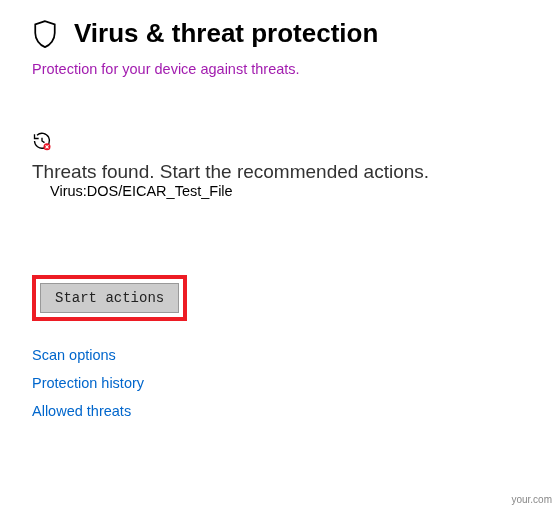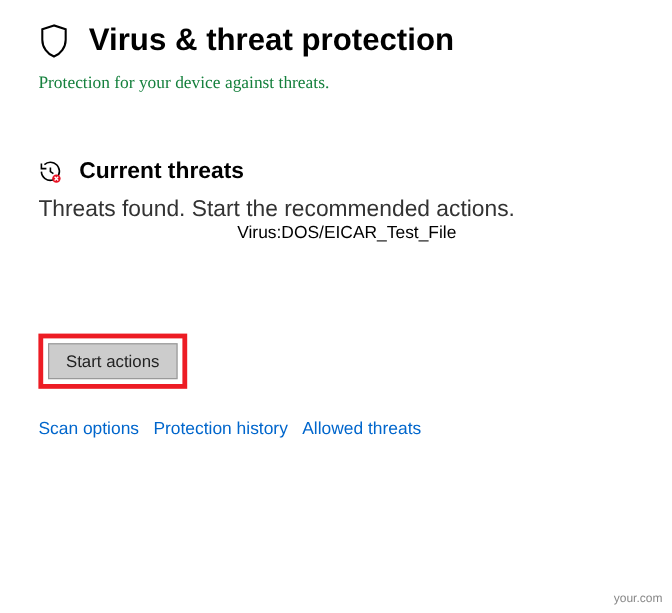--- a/index.html
+++ b/index.html
@@ -7,36 +7,36 @@
       font-family: "Segoe UI", -apple-system, sans-serif;
       background: #ffffff;
       width: 560px;
       height: 511px;
       position: relative;
       color: #000;
     }
     .container { padding: 18px 32px; }
     .page-header { display: flex; align-items: flex-end; gap: 16px; margin-bottom: 12px; }
     .page-title { font-size: 26px; font-weight: 600; letter-spacing: 0; }
-    .page-subtitle { font-size: 14.5px; color: #15803d; margin-bottom: 54px; font-family: Liberation Serif, serif; }
+    .page-subtitle { font-size: 14.5px; color: #a21caf; margin-bottom: 54px; }
     .section-header { display: flex; align-items: center; gap: 14px; margin-bottom: 10px; }
     .section-title { font-size: 19px; font-weight: 600; }
     .section-subtitle { font-size: 19px; color: #333; }
-    .threat-name { font-size: 14.5px; color: #000; margin-left: 18px; margin-bottom: 76px; text-align: center; }
+    .threat-name { font-size: 14.5px; color: #000; margin-left: 18px; margin-bottom: 76px; }
     .highlight-box { display: inline-block; border: 4px solid #ed1c24; padding: 4px; margin-bottom: 20px; }
     .btn {
       background: #cccccc;
       border: 1px solid #999;
       color: #222;
       font-size: 14px;
       padding: 6px 14px;
       cursor: pointer;
-      font-family: Liberation Sans, sans-serif;
+      font-family: Liberation Mono, monospace;
     }
-    .links { display: flex; flex-direction: row; gap: 12px; margin-top: 6px; }
+    .links { display: flex; flex-direction: column; gap: 12px; margin-top: 6px; }
     .link { color: #0066cc; font-size: 14.5px; text-decoration: none; cursor: pointer; }
     .watermark { position: absolute; bottom: 6px; right: 8px; font-size: 10px; color: #888; }
     .icon-shield { width: 26px; height: 30px; flex-shrink: 0; }
     .icon-history { width: 20px; height: 20px; flex-shrink: 0; }
   </style>
 </head>
 <body>
 
 <div class="container">
   <div class="page-header">
@@ -52,21 +52,20 @@
   <div class="section-header">
     <span class="icon-history">
       <svg viewBox="0 0 24 24" fill="none" stroke="#000" stroke-width="1.6">
         <path d="M3 12 A9 9 0 1 0 6 5"></path>
         <path d="M3 4 L3 9 L8 9" fill="none"></path>
         <path d="M12 8 V12 L15 14"></path>
         <circle cx="18" cy="19" r="4.2" fill="#e81123" stroke="none"></circle>
         <path d="M16.2 17.2 L19.8 20.8 M19.8 17.2 L16.2 20.8" stroke="#fff" stroke-width="1.4"></path>
       </svg>
     </span>
-    <h2 class="section-title">Current threats</h2>
   </div>
   <p class="section-subtitle">Threats found. Start the recommended actions.</p>
 
   <div class="threat-name">Virus:DOS/EICAR_Test_File</div>
 
   <div class="highlight-box">
     <button class="btn">Start actions</button>
   </div>
 
   <div class="links">

